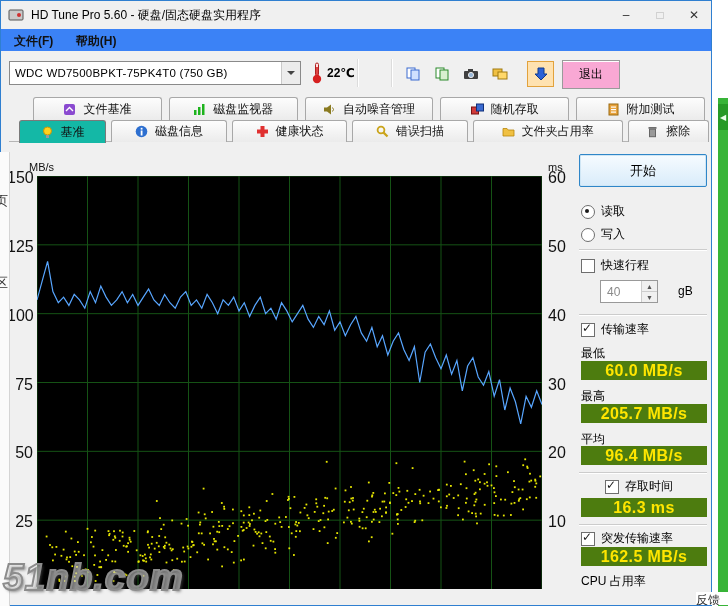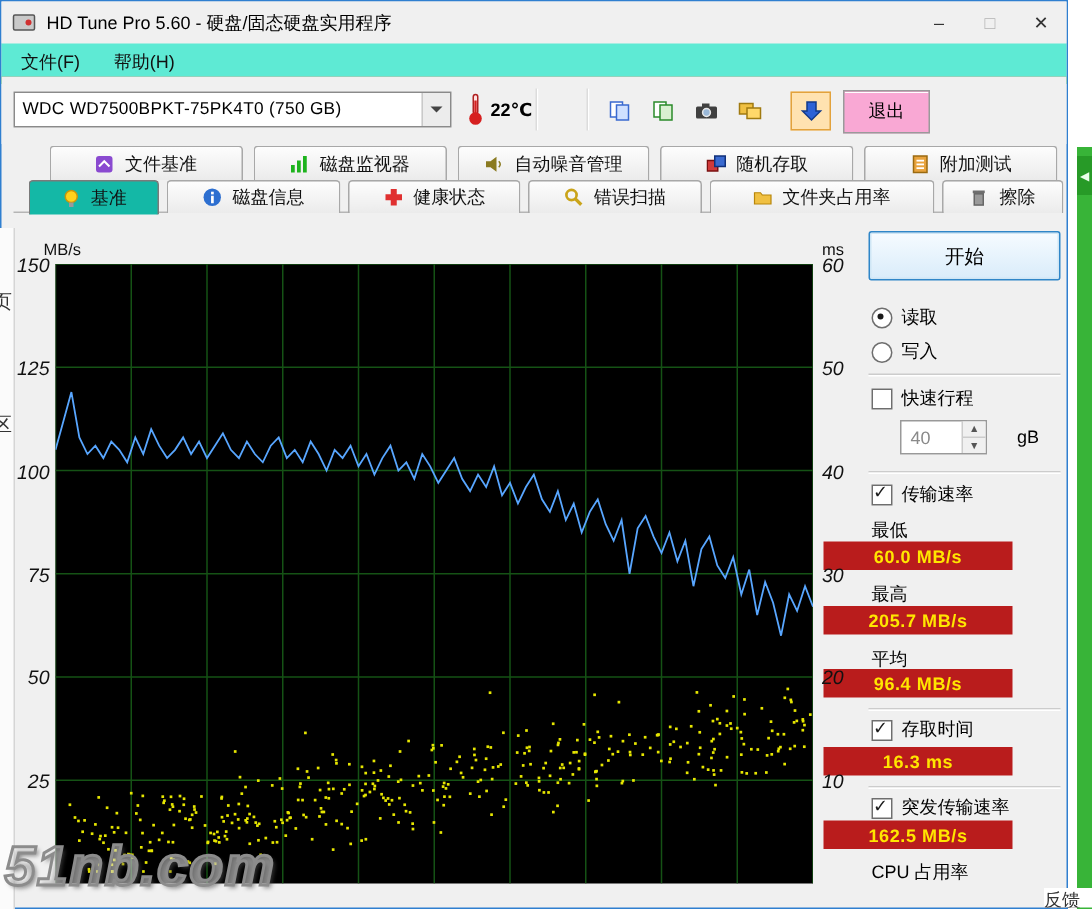--- a/index.html
+++ b/index.html
@@ -6,21 +6,21 @@
     font-family:"Liberation Sans","DejaVu Sans",sans-serif;-webkit-font-smoothing:antialiased;}
   #win{position:absolute;left:0;top:0;width:712px;height:606px;box-sizing:border-box;
     border:1px solid #2f7fd0;background:#f0f0f0;}
   
   #titlebar{position:absolute;left:0;top:0;right:0;height:28px;background:#f0f0f0;display:flex;align-items:center;}
   #title-icon{margin-left:7px;width:16px;height:16px;flex:0 0 auto;}
   #title-text{margin-left:7px;font-size:12px;color:#000;}
   .wbtn{position:absolute;top:0;width:34px;height:28px;display:flex;align-items:center;justify-content:center;font-size:12px;color:#333;}
   #btn-min{right:68px}#btn-max{right:34px;color:#b4b4b4}#btn-close{right:0}
   
-  #menubar{position:absolute;left:0;top:28px;right:0;height:22px;background:#5eead4;border-bottom:5px solid #15803d;}
+  #menubar{position:absolute;left:0;top:28px;right:0;height:22px;background:#3b82f6;border-bottom:5px solid #15803d;font-weight:bold;}
   .menu-item{display:inline-block;padding:4px 9px;font-size:12px;color:#111;}
   
   #toolbar{position:absolute;left:0;top:50px;right:0;height:45px;background:#f0f0f0;}
   #combo{position:absolute;left:8px;top:10px;width:292px;height:24px;background:#fff;border:1px solid #8a8a8a;display:flex;align-items:center;box-sizing:border-box;}
   #combo-text{flex:1;padding-left:5px;font-size:11.5px;letter-spacing:0.2px;color:#000;white-space:nowrap;overflow:hidden;}
   #combo-arrow{width:18px;height:100%;background:#ececec;border-left:1px solid #c9c9c9;display:flex;align-items:center;justify-content:center;}
   #combo-arrow:after{content:"";border:4px solid transparent;border-top-color:#444;margin-top:4px;}
   #thermo{position:absolute;left:309px;top:10px;}
   #temp-text{position:absolute;left:326px;top:15px;font-size:12px;font-weight:bold;color:#000;}
   .tsep{position:absolute;top:8px;width:1px;height:28px;background:#dcdcdc;border-right:1px solid #fff;}
@@ -31,35 +31,35 @@
   #tabrow1{position:absolute;left:32px;top:96px;width:672px;height:23px;display:flex;gap:7px;}
   #tabrow2{position:absolute;left:18px;top:119px;width:690px;height:22px;display:flex;gap:5px;}
   .tab{flex:1;display:flex;align-items:center;justify-content:center;gap:7px;font-size:12px;color:#111;
     background:linear-gradient(#fdfdfd,#ebebeb);border:1px solid #a8a8a8;border-bottom:none;border-radius:3px 3px 0 0;z-index:1;box-sizing:border-box;}
   .tab.active{background:#14b8a6;border-color:#7a7a7a;z-index:3;height:23px;}
   #tabline{position:absolute;left:8px;right:8px;top:140px;height:1px;background:#b5b5b5;z-index:0;}
   .ticon{display:inline-flex;width:13px;height:13px;align-items:center;justify-content:center;}
   
   #plot{position:absolute;left:36px;top:175px;width:505px;height:413px;background:#000;}
   .axis-unit{position:absolute;font-size:11px;color:#111;}
-  .tick{position:absolute;font-size:13px;color:#111;font-style:italic;}
+  .tick{position:absolute;font-size:16px;color:#111;}
   .tick.l{text-align:right;width:26px;}
   
   #start-btn{position:absolute;left:578px;top:153px;width:126px;height:31px;
     background:linear-gradient(#f6fbff,#d9ecfa);border:1px solid #2f86c8;border-radius:2px;
     font-size:13px;display:flex;align-items:center;justify-content:center;box-shadow:0 0 0 1px #cfe6f5 inset;}
   .prow{position:absolute;display:flex;align-items:center;gap:6px;font-size:12px;color:#000;}
   .radio-outer{width:12px;height:12px;border:1px solid #6e6e6e;border-radius:50%;background:#fff;position:relative;flex:0 0 auto;}
   .radio-outer.sel:after{content:"";position:absolute;left:3px;top:3px;width:4px;height:4px;border-radius:50%;background:#1a1a1a;}
   .cbox{width:12px;height:12px;border:1px solid #6e6e6e;background:#fff;position:relative;flex:0 0 auto;}
   .cbox.checked:after{content:"✓";position:absolute;left:0;top:-3px;font-size:12px;font-weight:bold;color:#1a1a1a;}
   .hsep{position:absolute;left:578px;width:128px;height:0;border-top:1px solid #cccccc;border-bottom:1px solid #ffffff;}
   .plabel{position:absolute;font-size:12px;color:#000;}
-  .valbox{position:absolute;left:548px;width:126px;height:19px;background:#b91c1c;color:#ffe600;
-    font-size:12px;font-weight:bold;letter-spacing:0.4px;display:flex;align-items:center;justify-content:center;}
+  .valbox{position:absolute;left:580px;width:126px;height:19px;background:#4d7c0f;color:#ffe600;
+    font-size:16px;font-weight:bold;letter-spacing:0.4px;display:flex;align-items:center;justify-content:center;}
   #numbox{position:absolute;left:599px;top:279px;width:58px;height:23px;background:#fff;border:1px solid #999;box-sizing:border-box;display:flex;}
   #numval{flex:1;font-size:12px;color:#8a8a8a;padding:4px 0 0 6px;}
   #spin{width:15px;border-left:1px solid #ccc;display:flex;flex-direction:column;}
   #spin i{flex:1;font-style:normal;font-size:7px;color:#555;background:#f0f0f0;display:flex;align-items:center;justify-content:center;}
   #spin i:first-child{border-bottom:1px solid #ccc;}
   
   #watermark{position:absolute;left:2px;top:556px;z-index:30;font-size:37px;font-weight:bold;font-style:italic;
     color:rgba(245,245,245,0.45);-webkit-text-stroke:2px #8c8c8c;text-shadow:2px 2px 3px rgba(80,80,80,0.6);letter-spacing:1px;}
   #bg-right{position:absolute;left:718px;top:98px;width:10px;height:508px;background:#38b438;z-index:20;}
   #bg-right-arrow{position:absolute;left:0;top:6px;width:10px;height:26px;background:#279a27;color:#eaffea;font-size:8px;display:flex;align-items:center;justify-content:center;}
@@ -728,21 +728,21 @@
 
   <span class="plabel" style="left:580px;top:344px">最低</span>
   <div class="valbox" style="top:360px">60.0 MB/s</div>
   <span class="plabel" style="left:580px;top:387px">最高</span>
   <div class="valbox" style="top:403px">205.7 MB/s</div>
   <span class="plabel" style="left:580px;top:430px">平均</span>
   <div class="valbox" style="top:445px">96.4 MB/s</div>
 
   <div class="hsep" style="top:471px"></div>
 
-  <div class="prow" style="left:580px;top:477px">
+  <div class="prow" style="left:604px;top:477px">
     <span class="cbox checked"></span>
     <span>存取时间</span>
   </div>
   <div class="valbox" style="top:497px">16.3 ms</div>
 
   <div class="hsep" style="top:523px"></div>
 
   <div class="prow" style="left:580px;top:529px">
     <span class="cbox checked"></span>
     <span>突发传输速率</span>

